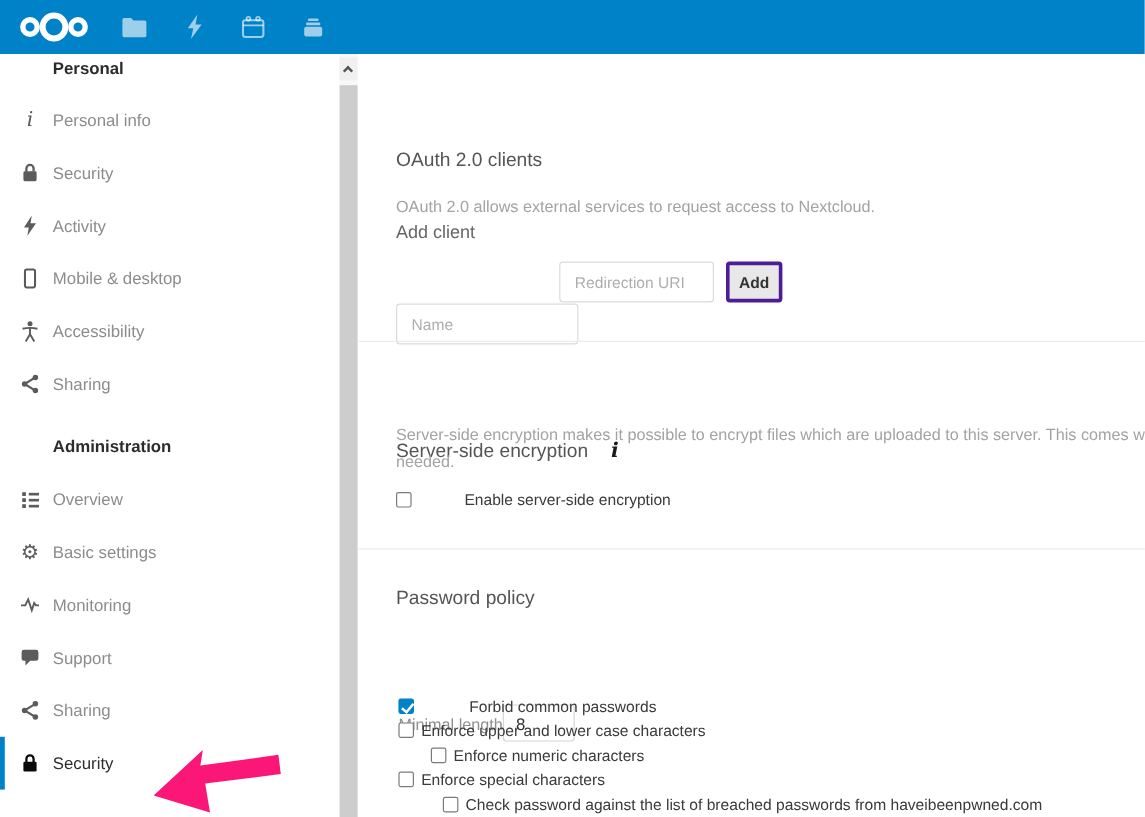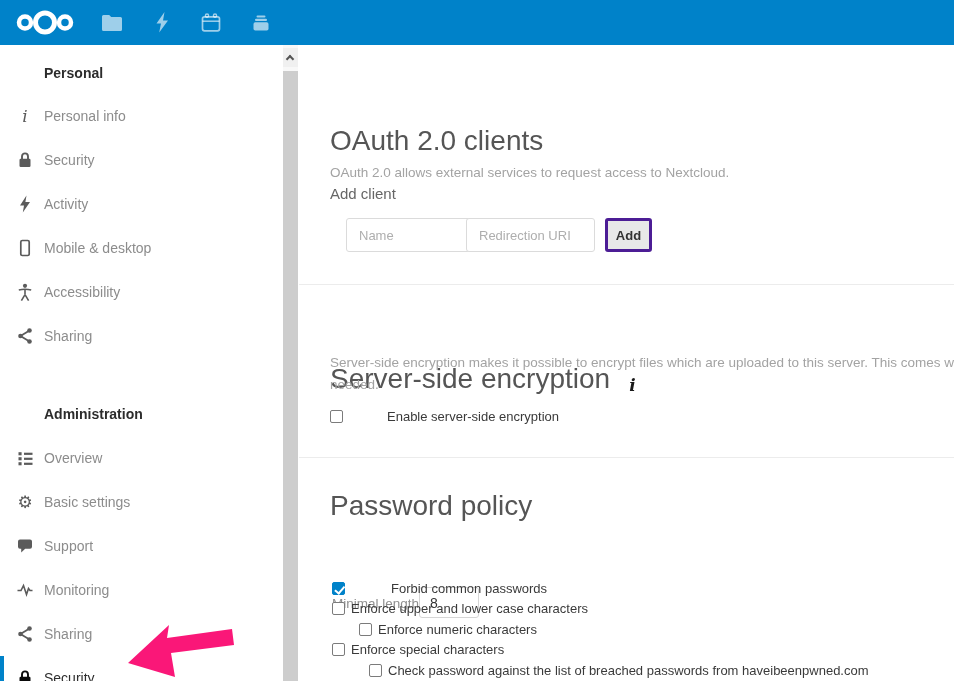--- a/index.html
+++ b/index.html
@@ -12,49 +12,49 @@
   
   .topbar { position:absolute; left:0; top:0; width:954px; height:45px; background:#0082c9; z-index:40; }
   .logo { position:absolute; left:12px; top:7px; }
   .appicon { position:absolute; top:11px; color:rgba(255,255,255,0.62); cursor:pointer; }
   .appicon.files    { left:101px; top:13px; }
   .appicon.activity { left:152px; top:11px; }
   .appicon.calendar { left:200px; top:12px; }
   .appicon.deck     { left:250px; top:12px; }
 
   
-  .sidebar { position:absolute; left:0; top:45px; width:283px; height:636px; background:#fff; padding-top:18px; z-index:10; }
+  .sidebar { position:absolute; left:0; top:45px; width:283px; height:636px; background:#fff; padding-top:2px; z-index:10; }
   .sec-heading { padding-left:44px; height:20px; line-height:20px; font-size:14px; font-weight:bold; color:#2c2c2c; }
   .sec-heading.first { margin-bottom:11px; }
-  .sec-heading.second { margin-top:46px; margin-bottom:12px; }
+  .sec-heading.second { margin-top:20px; margin-bottom:12px; }
   .sitem { display:flex; align-items:center; height:44px; padding-left:16px; cursor:pointer; }
   .sitem .icon { width:18px; height:20px; margin-right:10px; color:#5b5b5b; display:flex; align-items:center; justify-content:center; flex:none; }
   .sitem .lbl { font-size:14px; color:#8c8c8c; white-space:nowrap; }
   .sitem.active { border-left:4px solid #0082c9; padding-left:12px; }
   .sitem.active .icon { color:#0a0a0a; }
   .sitem.active .lbl { color:#2e2e2e; }
   .serif-i { font-family:"DejaVu Serif","Liberation Serif",serif; font-style:italic; font-size:17px; line-height:1; }
   .gear-glyph { font-size:17px; line-height:1; }
 
   
   .scrollbar { position:absolute; left:283px; top:45px; width:15px; height:636px; background:#f8f8f8; z-index:30; }
   .scroll-btn { position:absolute; left:0; top:3px; width:15px; height:19px; background:#f0f0f0; cursor:pointer; }
   .scroll-btn .chev { position:absolute; left:4px; top:8px; width:6px; height:6px; border-left:2px solid #545454; border-top:2px solid #545454; transform:rotate(45deg); }
   .scroll-thumb { position:absolute; left:0; top:26px; width:15px; height:610px; background:#cdcdcd; cursor:pointer; }
 
   
   .main { position:absolute; left:299px; top:45px; width:1200px; height:636px; z-index:5; }
-  .h-title { position:absolute; left:31px; font-size:28px; color:#555; white-space:nowrap; }
+  .h-title { position:absolute; left:31px; font-size:16px; color:#555; white-space:nowrap; }
   .desc { position:absolute; left:31px; font-size:13.5px; color:#a3a3a3; white-space:nowrap; }
   .sep { position:absolute; left:0; width:100%; height:1px; background:#ececec; }
 
   .add-client { position:absolute; left:31px; top:140px; font-size:15px; color:#666; }
   .txtinput { position:absolute; top:173px; height:34px; border:1px solid #dbdbdb; border-radius:3px; padding:0 12px; font-size:13px; color:#333; background:#fff; font-family:inherit; }
   .txtinput::placeholder { color:#aeaeae; opacity:1; }
-  .in-name { left:47px; width:128px; }
+  .in-name { left:31px; width:152px;margin-top:35px; }
   .in-uri  { left:167px; width:129px; }
   .btn-add { position:absolute; left:306px; top:173px; width:47px; height:34px; background:#e8e8e8; border:3px solid #4c1d95; border-radius:3px; font-weight:bold; font-size:13px; color:#333; cursor:pointer; font-family:inherit; }
 
   .enc-title-row { position:absolute; left:31px; top:318px; display:flex; align-items:flex-end; }
   .info-i { font-family:"DejaVu Serif","Liberation Serif",serif; font-style:italic; font-weight:bold; font-size:17px; color:#1a1a1a; margin-left:19px; margin-top:3px; cursor:pointer; }
 
   .cbrow { position:absolute; display:flex; align-items:center; cursor:pointer; }
   .cb { width:13px; height:13px; border:1px solid #7b7b7b; border-radius:2px; background:#fff; position:relative; flex:none; }
   .cb.checked { background:#0082c9; border-color:#0082c9; }
   .cb.checked::after { content:""; position:absolute; left:4px; top:1px; width:3.5px; height:7.5px; border:solid #fff; border-width:0 2px 2px 0; transform:rotate(40deg); }
@@ -167,32 +167,32 @@
     </span>
     <span class="lbl">Overview</span>
   </div>
   <div class="sitem">
     <span class="icon gear-glyph">⚙</span>
     <span class="lbl">Basic settings</span>
   </div>
   <div class="sitem">
     <span class="icon">
       <svg width="18" height="20" viewBox="0 0 18 20">
+          <polyline points="1.5,10.5 5,10.5 7.5,5.5 10.5,14.5 12.5,8.5 14,10.5 16.5,10.5" fill="none" stroke="currentColor" stroke-width="1.6"></polyline>
+        </svg>
+    </span>
+    <span class="lbl">Monitoring</span>
+  </div>
+  <div class="sitem">
+    <span class="icon">
+      <svg width="18" height="20" viewBox="0 0 18 20">
           <path fill="currentColor" d="M4 3.5h10a2 2 0 0 1 2 2v5.2a2 2 0 0 1-2 2H9.2l-4 3.8v-3.8H4a2 2 0 0 1-2-2V5.5a2 2 0 0 1 2-2z"></path>
         </svg>
     </span>
     <span class="lbl">Support</span>
-  </div>
-  <div class="sitem">
-    <span class="icon">
-      <svg width="18" height="20" viewBox="0 0 18 20">
-          <polyline points="1.5,10.5 5,10.5 7.5,5.5 10.5,14.5 12.5,8.5 14,10.5 16.5,10.5" fill="none" stroke="currentColor" stroke-width="1.6"></polyline>
-        </svg>
-    </span>
-    <span class="lbl">Monitoring</span>
   </div>
   <div class="sitem">
     <span class="icon">
       <svg width="18" height="20" viewBox="0 0 18 20">
         <line x1="4.5" y1="10" x2="13.5" y2="4.5" stroke="currentColor" stroke-width="1.8"></line>
         <line x1="4.5" y1="10" x2="13.5" y2="15.5" stroke="currentColor" stroke-width="1.8"></line>
         <circle cx="13.5" cy="4.5" r="2.3" fill="currentColor"></circle>
         <circle cx="4.5" cy="10" r="2.3" fill="currentColor"></circle>
         <circle cx="13.5" cy="15.5" r="2.3" fill="currentColor"></circle>
       </svg>

